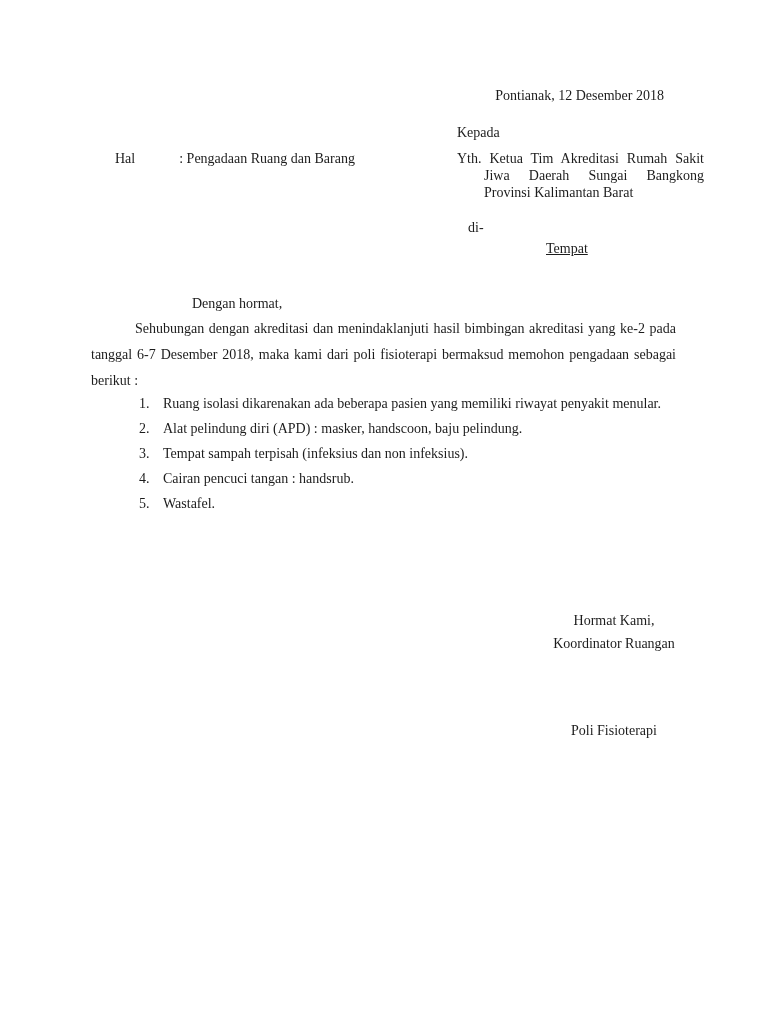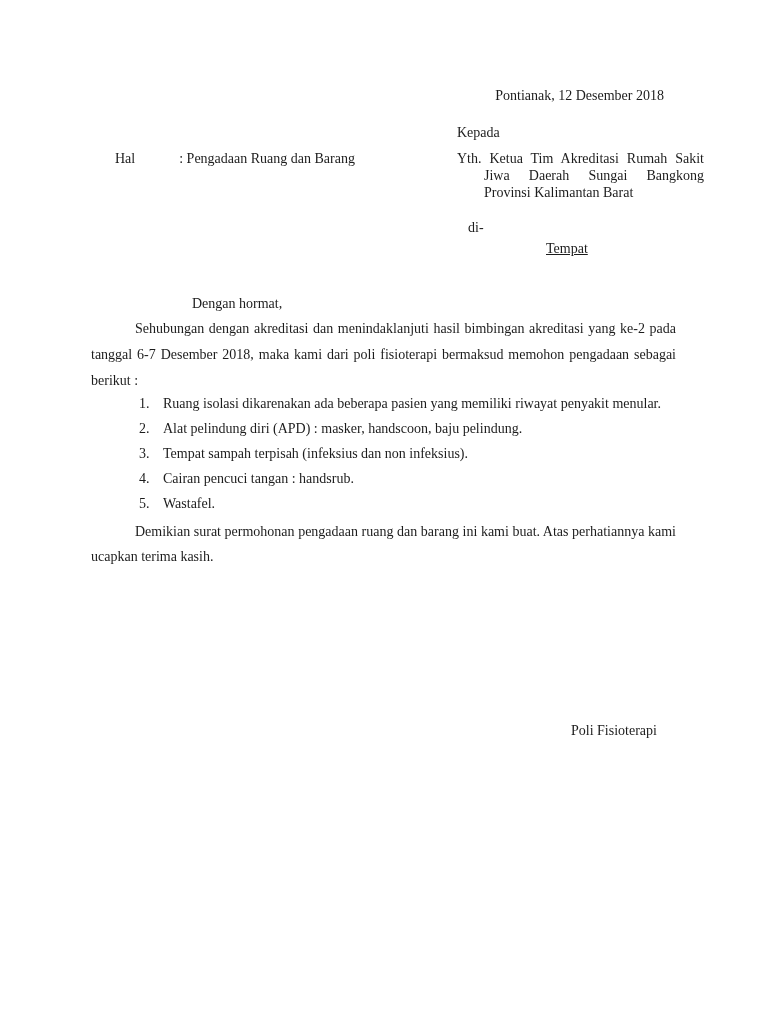--- a/index.html
+++ b/index.html
@@ -152,18 +152,21 @@
     <div class="list-item">
       <span class="num">4.</span>
       <span class="txt"><span>Cairan pencuci tangan : handsrub.</span><span class="it"></span><span></span></span>
     </div>
     <div class="list-item">
       <span class="num">5.</span>
       <span class="txt"><span>Wastafel.</span><span class="it"></span><span></span></span>
     </div>
   </div>
 
-  <div class="abs closing-paragraph">Demikian surat permohonan pengadaan ruang dan barang ini kami buat. Atas perhatiannya kami ucapkan terima kasih.</div>
 
+  <div class="abs signature-block">
+    <div>Hormat Kami,</div>
+    <div>Koordinator Ruangan</div>
+  </div>
 
   <div class="abs signature-unit">Poli Fisioterapi</div>
 
 </div>
 
 </body></html>

